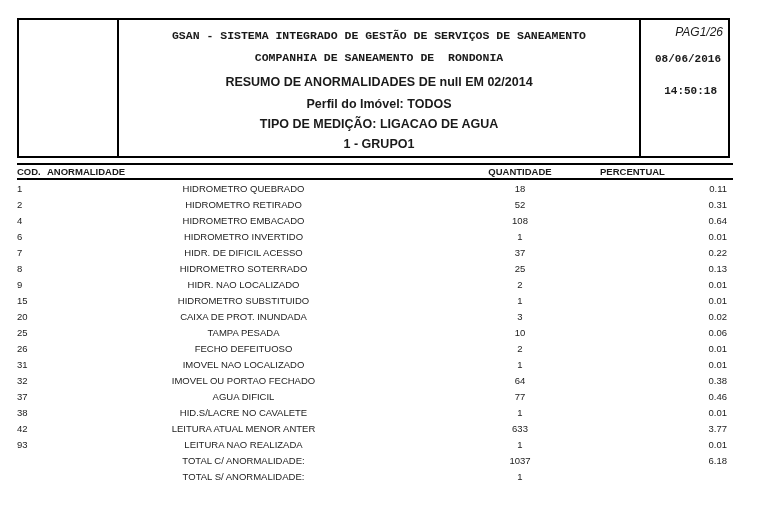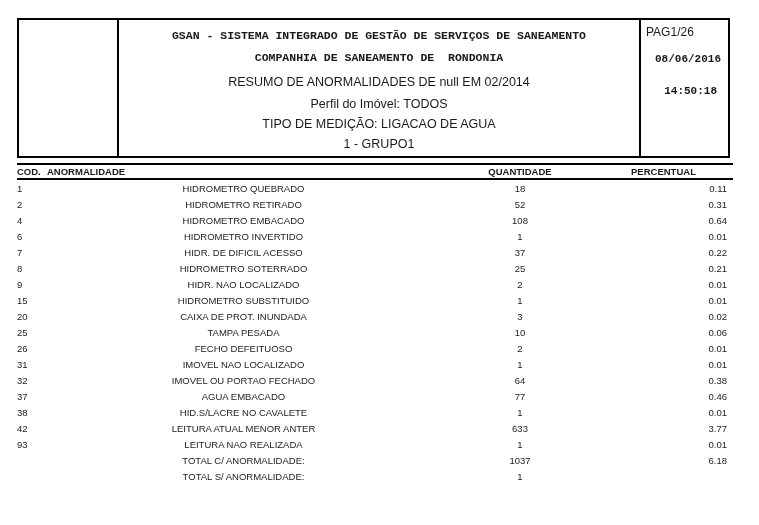--- a/index.html
+++ b/index.html
@@ -45,45 +45,46 @@
     line-height: 12px;
     white-space: pre;
   }
   .mono-b {
     font-family: "Liberation Mono", monospace;
     font-weight: bold;
     font-size: 11.5px;
   }
   .sans-b {
     font-family: "Liberation Sans", sans-serif;
-    font-weight: normal;
+    font-weight: bold;
     font-size: 12.5px;
   }
   .l1 { top: 10px; }
   .l2 { top: 32px; }
   .l3 { top: 56px; }
   .l4 { top: 78px; }
   .l5 { top: 98px; }
   .l6 { top: 118px; }
 
   .pag-cell {
     position: absolute;
     right: 0; top: 0; bottom: 0;
     width: 89px;
     border-left: 2px solid #000;
     box-sizing: border-box;
   }
   .pag-row {
     position: absolute;
     top: 6px; left: 0; right: 0;
     display: flex;
-    justify-content: flex-start;
+    justify-content: flex-end;
     padding: 0 5px;
     font-size: 12px;
     line-height: 13px;
+    font-style: italic;
   }
   .stamp {
     position: absolute;
     left: 0; right: 0;
     text-align: right;
     padding-right: 7px;
     font-family: "Liberation Mono", monospace;
     font-size: 11px;
     line-height: 12px;
     font-weight: bold;
@@ -115,21 +116,21 @@
     font-weight: bold;
     font-size: 9.5px;
     height: 13px;
     padding: 0;
     vertical-align: middle;
     white-space: nowrap;
   }
   table.report th.h-cod   { text-align: left; }
   table.report th.h-anorm { text-align: left; }
   table.report th.h-qty   { text-align: center; }
-  table.report th.h-pct   { text-align: center; padding-right: 6px; }
+  table.report th.h-pct   { text-align: left; padding-right: 6px; }
 
   table.report tbody td {
     height: 16px;
     padding: 0;
     vertical-align: middle;
     white-space: nowrap;
     font-size: 9.5px;
     color: #222;
   }
   table.report td.cod   { text-align: left; }
@@ -208,21 +209,21 @@
         <tr>
           <td class="cod">7</td>
           <td class="anorm">HIDR. DE DIFICIL ACESSO</td>
           <td class="qty">37</td>
           <td class="pct">0.22</td>
         </tr>
         <tr>
           <td class="cod">8</td>
           <td class="anorm">HIDROMETRO SOTERRADO</td>
           <td class="qty">25</td>
-          <td class="pct">0.21</td>
+          <td class="pct">0.13</td>
         </tr>
         <tr>
           <td class="cod">9</td>
           <td class="anorm">HIDR. NAO LOCALIZADO</td>
           <td class="qty">2</td>
           <td class="pct">0.01</td>
         </tr>
         <tr>
           <td class="cod">15</td>
           <td class="anorm">HIDROMETRO SUBSTITUIDO</td>
@@ -254,21 +255,21 @@
           <td class="pct">0.01</td>
         </tr>
         <tr>
           <td class="cod">32</td>
           <td class="anorm">IMOVEL OU PORTAO FECHADO</td>
           <td class="qty">64</td>
           <td class="pct">0.38</td>
         </tr>
         <tr>
           <td class="cod">37</td>
-          <td class="anorm">AGUA EMBACADO</td>
+          <td class="anorm">AGUA DIFICIL</td>
           <td class="qty">77</td>
           <td class="pct">0.46</td>
         </tr>
         <tr>
           <td class="cod">38</td>
           <td class="anorm">HID.S/LACRE NO CAVALETE</td>
           <td class="qty">1</td>
           <td class="pct">0.01</td>
         </tr>
         <tr>

